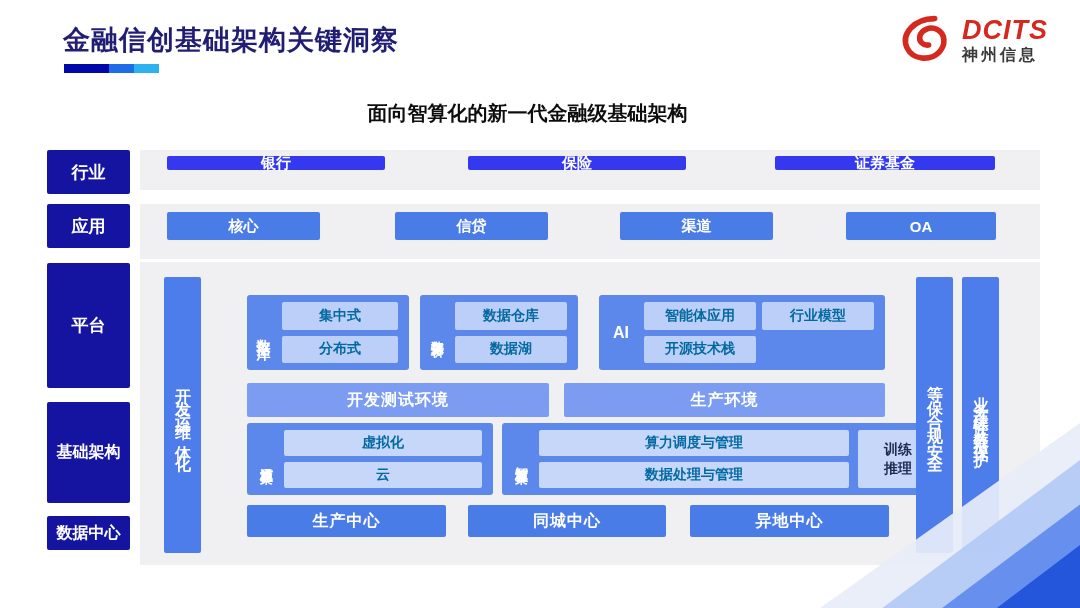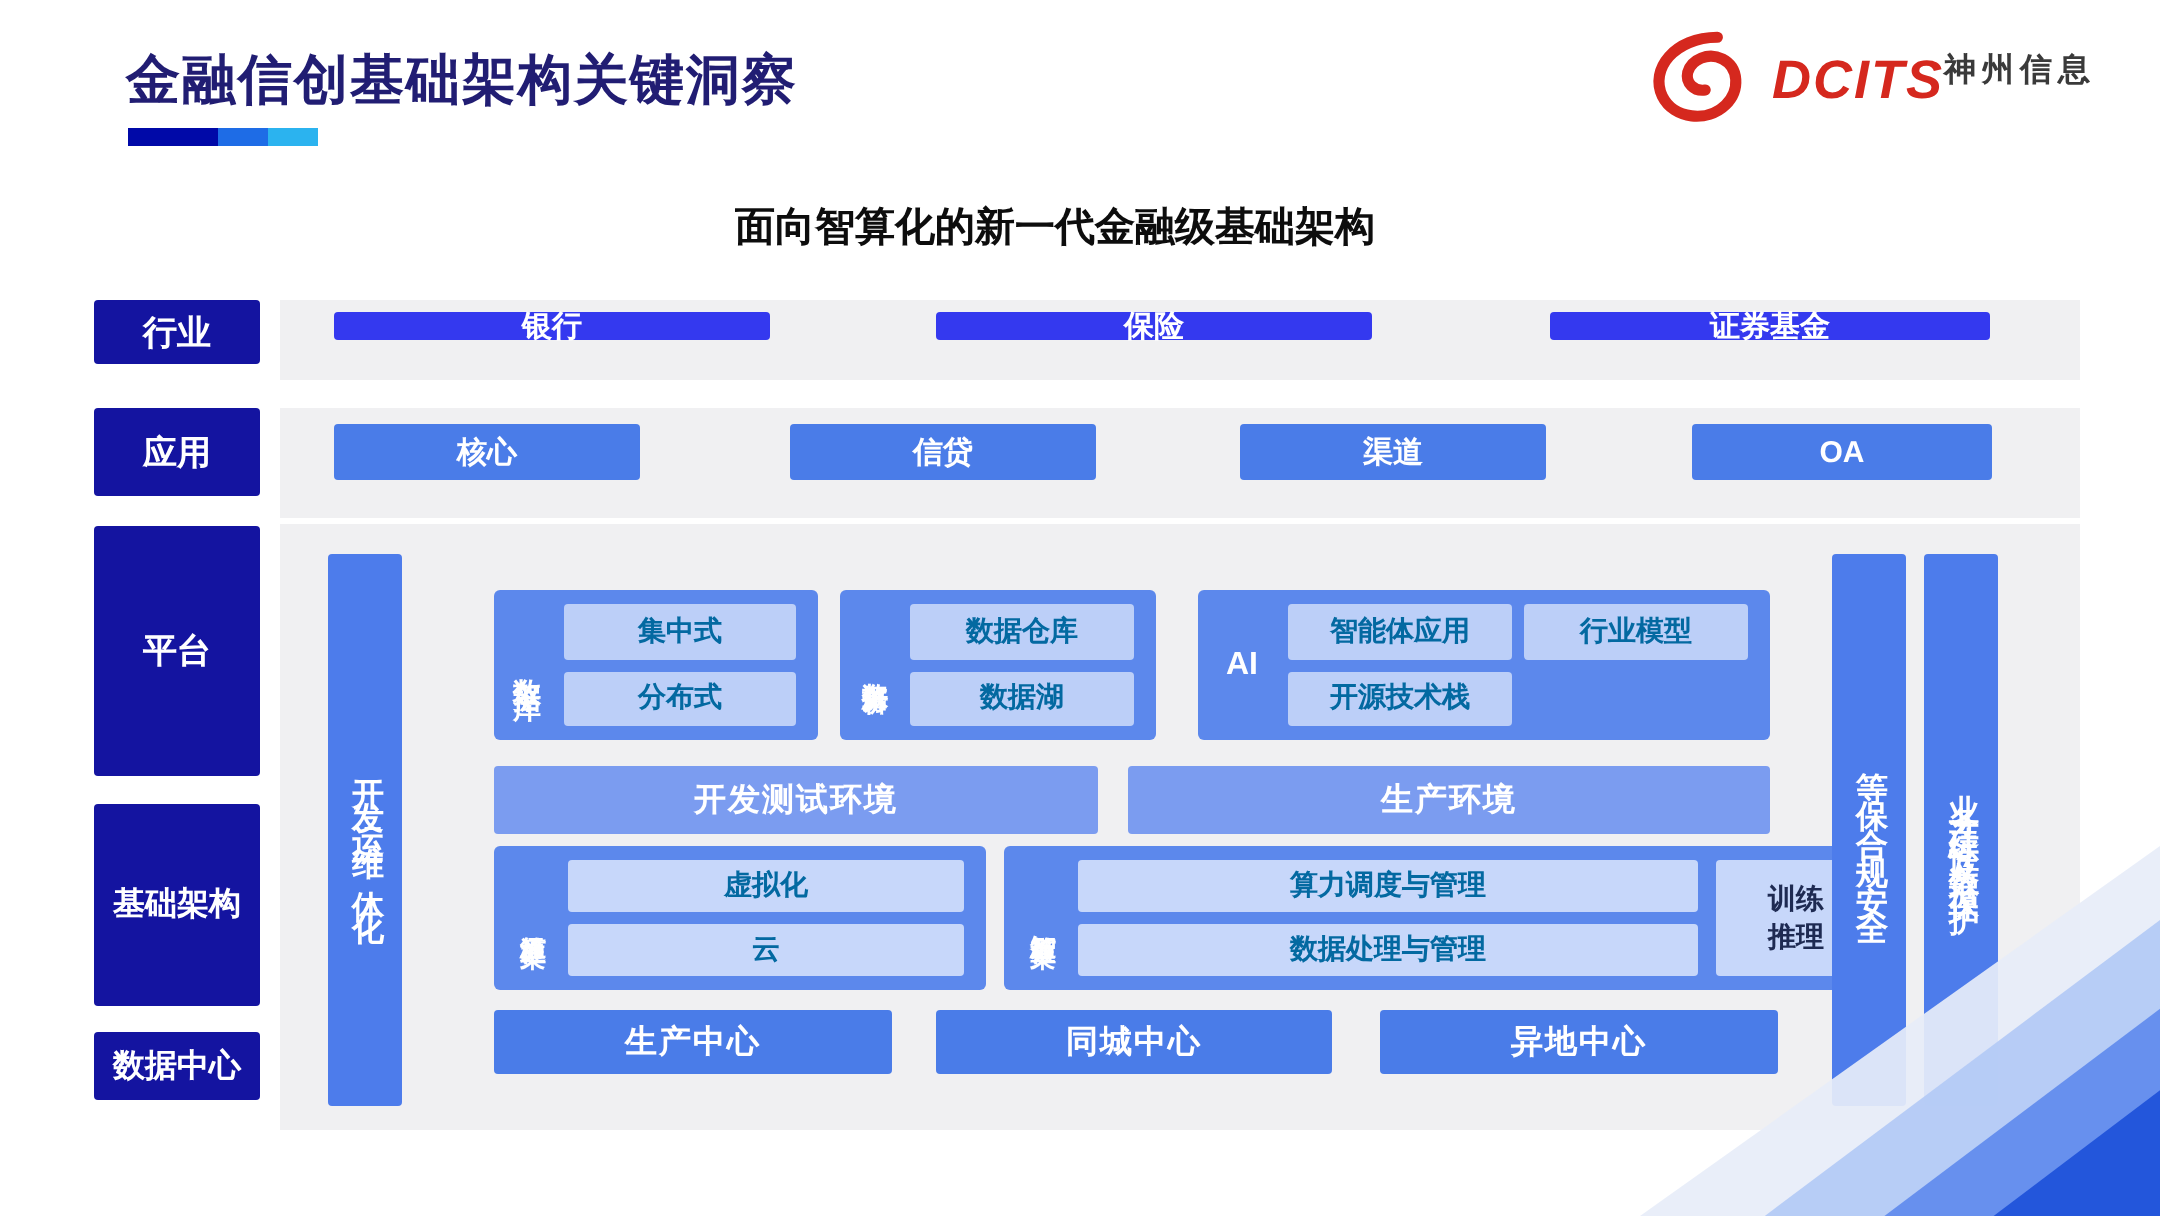--- a/index.html
+++ b/index.html
@@ -12,32 +12,32 @@
 
   
   .slide-title { left:63px; top:22px; font-size:27px; font-weight:bold; color:#211d73; letter-spacing:1px; }
   .title-underline { left:64px; top:64px; display:flex; height:9px; }
   .ul-seg1 { width:45px; background:#0009a8; }
   .ul-seg2 { width:25px; background:#1e6ce6; }
   .ul-seg3 { width:25px; background:#2bb3ef; }
 
   .logo { right:32px; top:14px; display:flex; align-items:center; gap:8px; }
   .logo-icon svg { display:block; }
-  .logo-text { display:flex; flex-direction:row; line-height:1.05; }
+  .logo-text { display:flex; flex-direction:column; line-height:1.05; }
   .brand-name { color:#d5281e; font-weight:bold; font-style:italic; font-size:27px; letter-spacing:1px; }
   .company-name { color:#3a3a3a; font-weight:bold; font-size:16px; letter-spacing:3px; margin-top:2px; }
 
   .subtitle { left:0; top:100px; width:1055px; text-align:center; font-size:20px; font-weight:bold; color:#0d0d0d; }
 
   
   .label-box {
     left:47px; width:83px; background:#1414a0; color:#fff; font-weight:bold; font-size:17px;
     display:flex; align-items:center; justify-content:center; border-radius:2px; text-align:center;
   }
-  .lb-industry { top:150px; height:32px; }
+  .lb-industry { top:150px; height:44px; }
   .lb-application { top:204px; height:44px; }
   .lb-platform { top:263px; height:125px; }
   .lb-infrastructure { top:402px; height:101px; font-size:16px; }
   .lb-datacenter { top:516px; height:34px; font-size:16px; }
 
   
   .strip { left:140px; width:900px; background:#f0f0f2; }
   .strip-industry { top:150px; height:40px; }
   .strip-application { top:204px; height:55px; }
 

